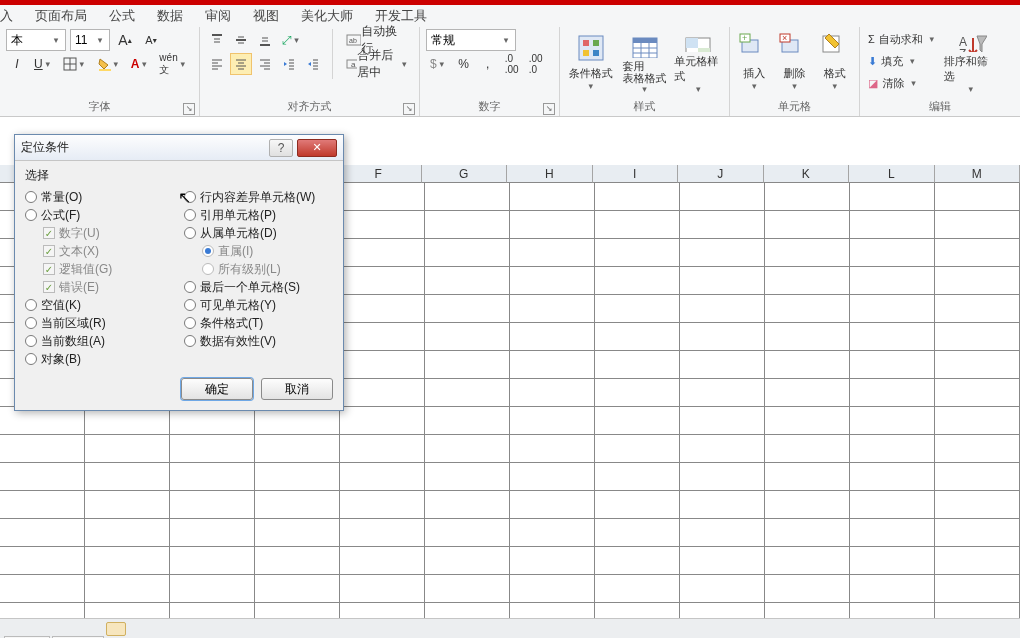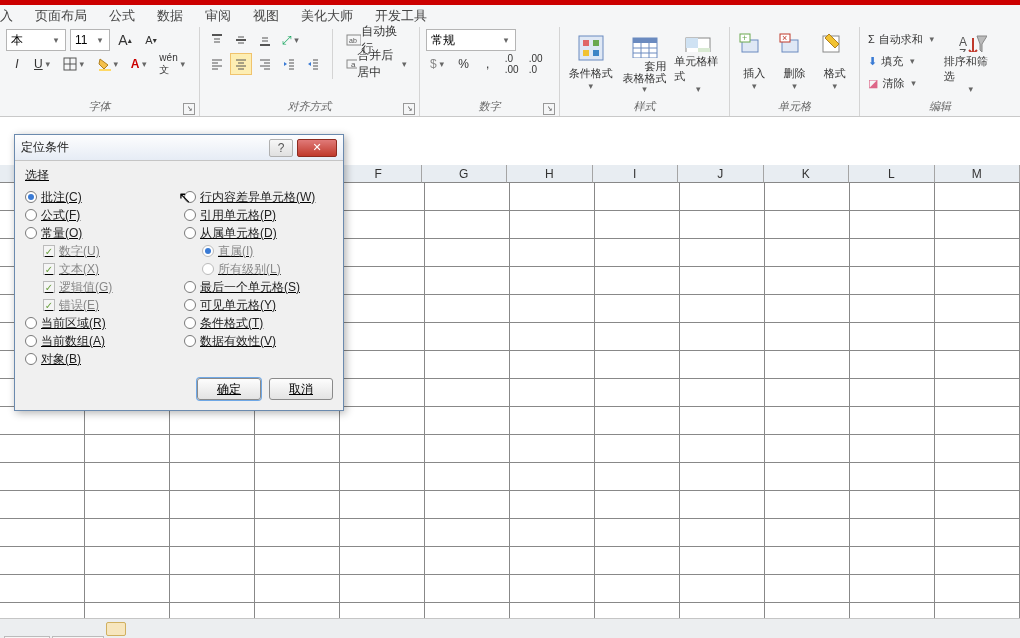--- a/index.html
+++ b/index.html
@@ -9,21 +9,21 @@
 .titlebar { height: 5px; background: #c00; }
 
 
 .menubar { height: 22px; background: #f5f6f7; display: flex; align-items: center; padding-left: 0px; gap: 22px; font-size: 13px; color: #444; }
 .menubar span { cursor: default; }
 
 
 .ribbon { height: 90px; background: #f5f6f7; border-bottom: 1px solid #c9c9c9; display: flex; }
 .ribbon-group { border-right: 1px solid #d4d4d4; display: flex; flex-direction: column; padding: 2px 6px 0 6px; }
 .ribbon-group .content { flex: 1; display: flex; align-items: flex-start; gap: 4px; }
-.ribbon-group .label { text-align: center; font-size: 11px; color: #666; padding: 1px 0 2px; position: relative; font-style: italic; }
+.ribbon-group .label { text-align: center; font-size: 11px; color: #666; padding: 1px 0 2px; position: relative; }
 .ribbon-group .label .launcher { position: absolute; right: -2px; bottom: 1px; width: 12px; height: 12px; border: 1px solid #999; font-size: 8px; line-height: 10px; text-align: center; color: #666; }
 
 .btn-row { display: flex; gap: 2px; align-items: center; }
 .btn { display: inline-flex; align-items: center; justify-content: center; height: 22px; min-width: 22px; border: 1px solid transparent; padding: 0 3px; color: #333; }
 .dd { width: 10px; text-align: center; color: #666; font-size: 9px; }
 .sep { width: 1px; height: 50px; background: #d4d4d4; margin: 0 4px; }
 
 .font-col { display: flex; flex-direction: column; gap: 2px; }
 .font-row1 { display: flex; gap: 4px; align-items: center; }
 .font-name { width: 60px; height: 22px; border: 1px solid #b5b5b5; background: #fff; display: flex; align-items: center; padding: 0 4px; font-size: 12px; justify-content: space-between; }
@@ -50,33 +50,33 @@
 .sheet-tabs { position: absolute; left: 0; bottom: 0; height: 20px; background: #eceef0; display: flex; align-items: center; padding-left: 4px; gap: 2px; font-size: 11px; color: #555; width: 100%; border-top: 1px solid #c5c5c5; }
 .sheet-tab { padding: 2px 8px; background: #f7f7f7; border: 1px solid #bbb; border-bottom: none; border-radius: 0 0 4px 4px; margin-top: 32px; }
 .new-sheet { width: 20px; height: 14px; background: #f7e6be; border: 1px solid #d0b060; border-radius: 2px; }
 
 
 .dialog { position: absolute; left: 14px; top: 134px; width: 330px; background: #f0f0f0; border: 1px solid #6b8aae; box-shadow: 2px 2px 8px rgba(0,0,0,0.3); }
 .dlg-title { height: 26px; background: linear-gradient(#fdfdfe,#e6ecf5); display: flex; align-items: center; padding: 0 6px; font-size: 12px; color: #222; border-bottom: 1px solid #c5c5c5; }
 .dlg-title .spacer { flex: 1; }
 .dlg-title .help { width: 24px; height: 18px; background: linear-gradient(#f7f7f7,#e0e0e0); border: 1px solid #b0b0b0; border-radius: 2px; text-align: center; line-height: 16px; font-size: 12px; color: #555; }
 .dlg-title .close { width: 40px; height: 18px; background: linear-gradient(#e07a78,#c0392b); border: 1px solid #8e2b20; border-radius: 2px; text-align: center; line-height: 14px; color: #fff; font-size: 11px; margin-left: 4px; }
-.dlg-body { padding: 6px 10px 10px; text-decoration: underline; }
+.dlg-body { padding: 6px 10px 10px; }
 .fieldset-label { font-size: 12px; color: #222; margin-bottom: 4px; }
 .cols { display: flex; gap: 10px; }
 .col { flex: 1; }
 .opt { display: flex; align-items: center; gap: 4px; height: 18px; font-size: 12px; color: #222; }
 .opt.ind1 { padding-left: 18px; }
 .opt.disabled { color: #888; }
 .radio { width: 12px; height: 12px; border: 1px solid #7a7a7a; border-radius: 50%; background: #fff; display: inline-flex; align-items: center; justify-content: center; }
 .radio.sel::after { content: ""; width: 6px; height: 6px; background: #3a7bd5; border-radius: 50%; }
 .radio.dis { border-color: #bbb; }
 .chk { width: 12px; height: 12px; border: 1px solid #bbb; background: #f5f5f5; display: inline-flex; align-items: center; justify-content: center; color: #6a9f3f; font-size: 10px; }
 .dlg-buttons { display: flex; justify-content: flex-end; gap: 8px; padding-top: 10px; }
-.dlg-btn { width: 64px; height: 22px; border: 1px solid #8a8a8a; background: linear-gradient(#fdfdfd,#e3e3e3); font-size: 12px; display: flex; align-items: center; justify-content: center; border-radius: 3px; }
+.dlg-btn { width: 72px; height: 22px; border: 1px solid #8a8a8a; background: linear-gradient(#fdfdfd,#e3e3e3); font-size: 12px; display: flex; align-items: center; justify-content: center; border-radius: 3px; }
 .dlg-btn.primary { box-shadow: 0 0 0 1px #6fa8e6; }
 
 .cursor { position: absolute; left: 178px; top: 188px; font-size: 16px; color: #000; pointer-events: none; }
 
 
 svg { display: block; }
 </style>
 </head>
 <body>
 
@@ -291,21 +291,21 @@
       </div>
       <div class="big-btn">
         <svg class="ico">
             <rect x="4" y="6" width="24" height="20" fill="#fff" stroke="#6a8abf"></rect>
             <rect x="4" y="6" width="24" height="5" fill="#6a8abf"></rect>
             <line x1="12" y1="6" x2="12" y2="26" stroke="#6a8abf"></line>
             <line x1="20" y1="6" x2="20" y2="26" stroke="#6a8abf"></line>
             <line x1="4" y1="16" x2="28" y2="16" stroke="#6a8abf"></line>
             <line x1="4" y1="21" x2="28" y2="21" stroke="#6a8abf"></line>
           </svg>
-        <span style="white-space:pre-line;text-align:right;line-height:12px">套用
+        <span style="white-space:pre-line;text-align:left;line-height:12px">套用
 表格格式</span>
           <span class="dd">▾</span>
       </div>
       <div class="big-btn">
         <svg class="ico">
             <rect x="4" y="6" width="24" height="20" fill="#fff" stroke="#888"></rect>
             <rect x="4" y="6" width="12" height="10" fill="#cfe2f3"></rect>
             <rect x="16" y="16" width="12" height="10" fill="#d9ead3"></rect>
           </svg>
         <span>单元格样式</span>
@@ -648,49 +648,49 @@
     <span>定位条件</span>
     <span class="spacer"></span>
     <span class="help">?</span>
     <span class="close">✕</span>
   </div>
   <div class="dlg-body">
     <div class="fieldset-label">选择</div>
     <div class="cols">
       <div class="col" id="dlg-left">
           <div class="opt">
-            <span class="radio sel"></span>
-            <span>批注(C)</span>
+            <span class="radio"></span>
+            <span>常量(O)</span>
           </div>
           <div class="opt">
             <span class="radio"></span>
             <span>公式(F)</span>
-          </div>
-          <div class="opt">
-            <span class="radio"></span>
-            <span>常量(O)</span>
           </div>
           <div class="opt ind1 disabled">
             <span class="chk">✓</span>
             <span>数字(U)</span>
           </div>
           <div class="opt ind1 disabled">
             <span class="chk">✓</span>
             <span>文本(X)</span>
           </div>
           <div class="opt ind1 disabled">
             <span class="chk">✓</span>
             <span>逻辑值(G)</span>
           </div>
           <div class="opt ind1 disabled">
             <span class="chk">✓</span>
             <span>错误(E)</span>
           </div>
           <div class="opt">
             <span class="radio"></span>
+            <span>空值(K)</span>
+          </div>
+          <div class="opt">
+            <span class="radio"></span>
             <span>当前区域(R)</span>
           </div>
           <div class="opt">
             <span class="radio"></span>
             <span>当前数组(A)</span>
           </div>
           <div class="opt">
             <span class="radio"></span>
             <span>对象(B)</span>
           </div>

